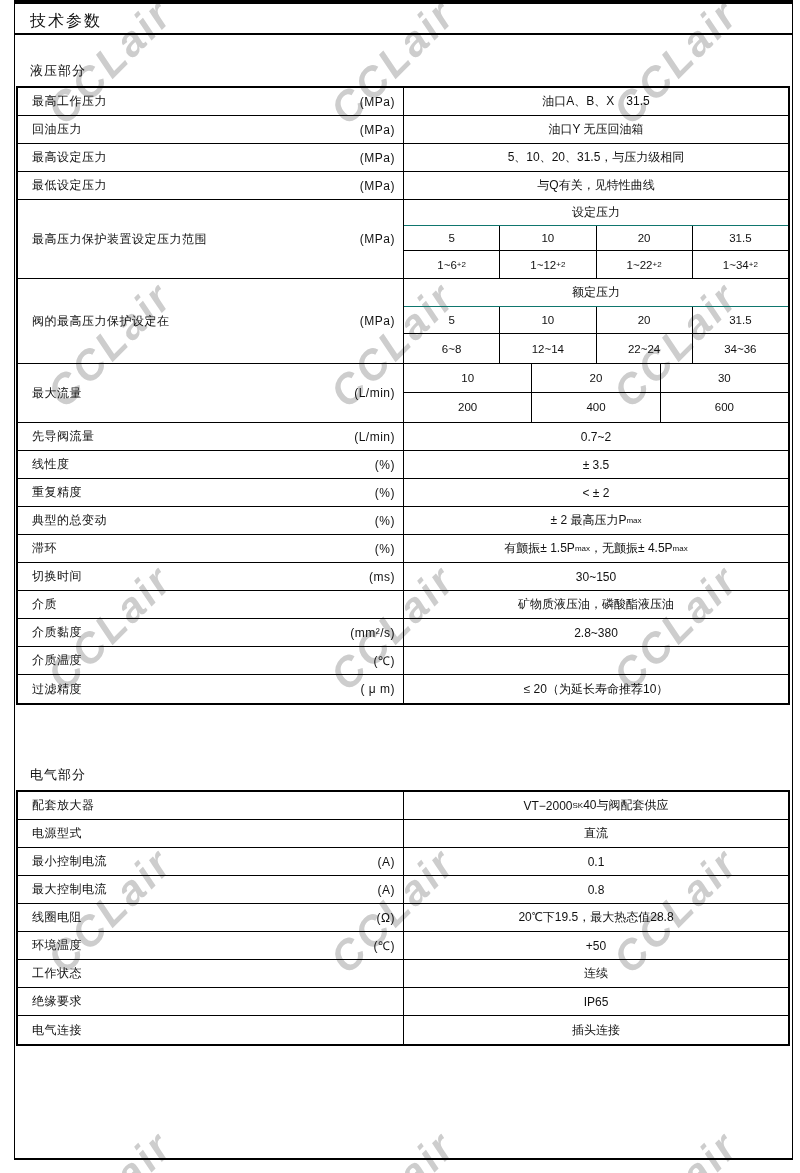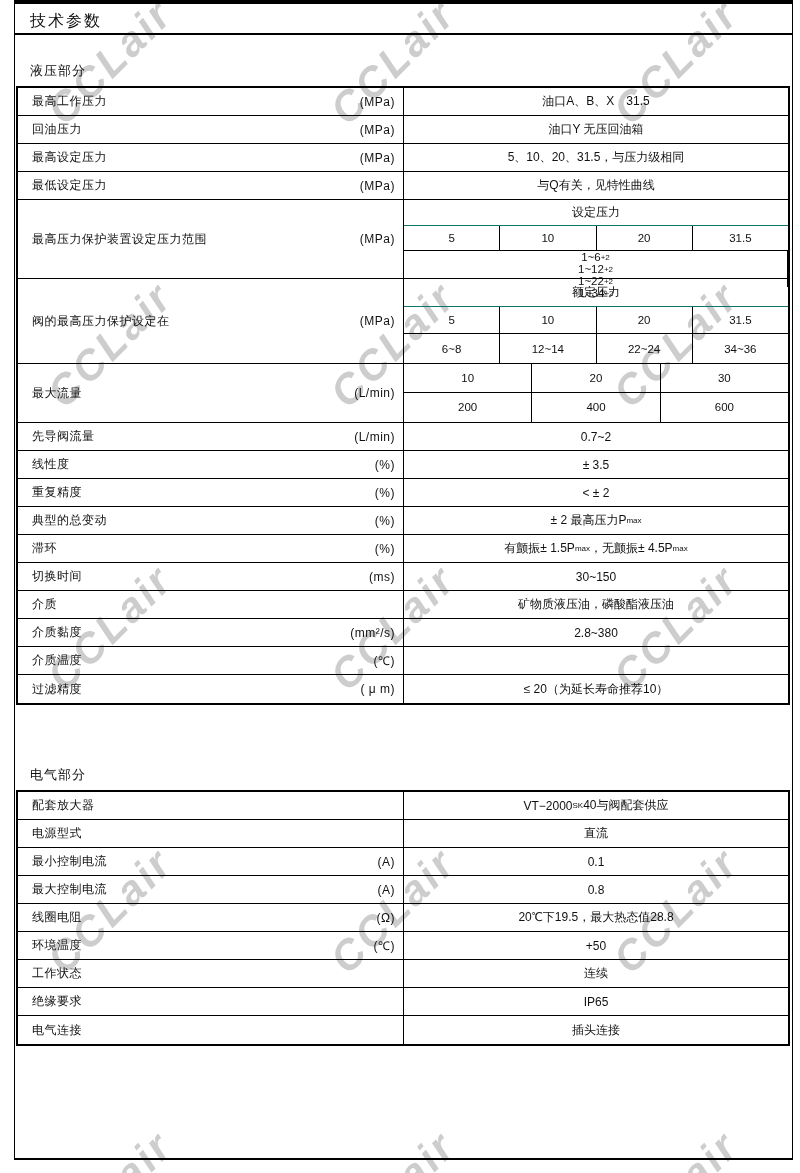--- a/index.html
+++ b/index.html
@@ -56,21 +56,21 @@
   }
   .unit { padding-left:6px; white-space:nowrap; }
   .val { flex:1; display:flex; align-items:center; justify-content:center; text-align:center; white-space:pre; }
   .vstack { flex:1; display:flex; flex-direction:column; }
   .subhdr { display:flex; align-items:center; justify-content:center; border-bottom:1px solid #0f766e; }
   .subrow { display:flex; border-bottom:1px solid #000; }
   .vstack .subrow:last-child { border-bottom:none; }
   .subcell { flex:1; display:flex; align-items:center; justify-content:center; border-right:1px solid #000; font-size:11.5px; }
   .subrow .subcell:last-child { border-right:none; }
   .row-prot { height:79px; }
-  .row-prot .subhdr { height:26px; } .row-prot .subrow { height:26px; } .row-prot .subrow:last-child { height:27px;flex-direction:column; }
+  .row-prot .subhdr { height:26px; } .row-prot .subrow { height:26px; } .row-prot .subrow:last-child { height:27px; }
   .row-rated { height:85px; }
   .row-rated .subhdr { height:28px; } .row-rated .subrow { height:28px; } .row-rated .subrow:last-child { height:29px; }
   .row-flow { height:59px; }
   .row-flow .subrow { height:29px; } .row-flow .subrow:last-child { height:30px;justify-content:flex-end; }
   sup { font-size:8px; vertical-align:5px; }
   sub { font-size:8px; vertical-align:-3px; }
 </style>
 </head>
 <body>
 

